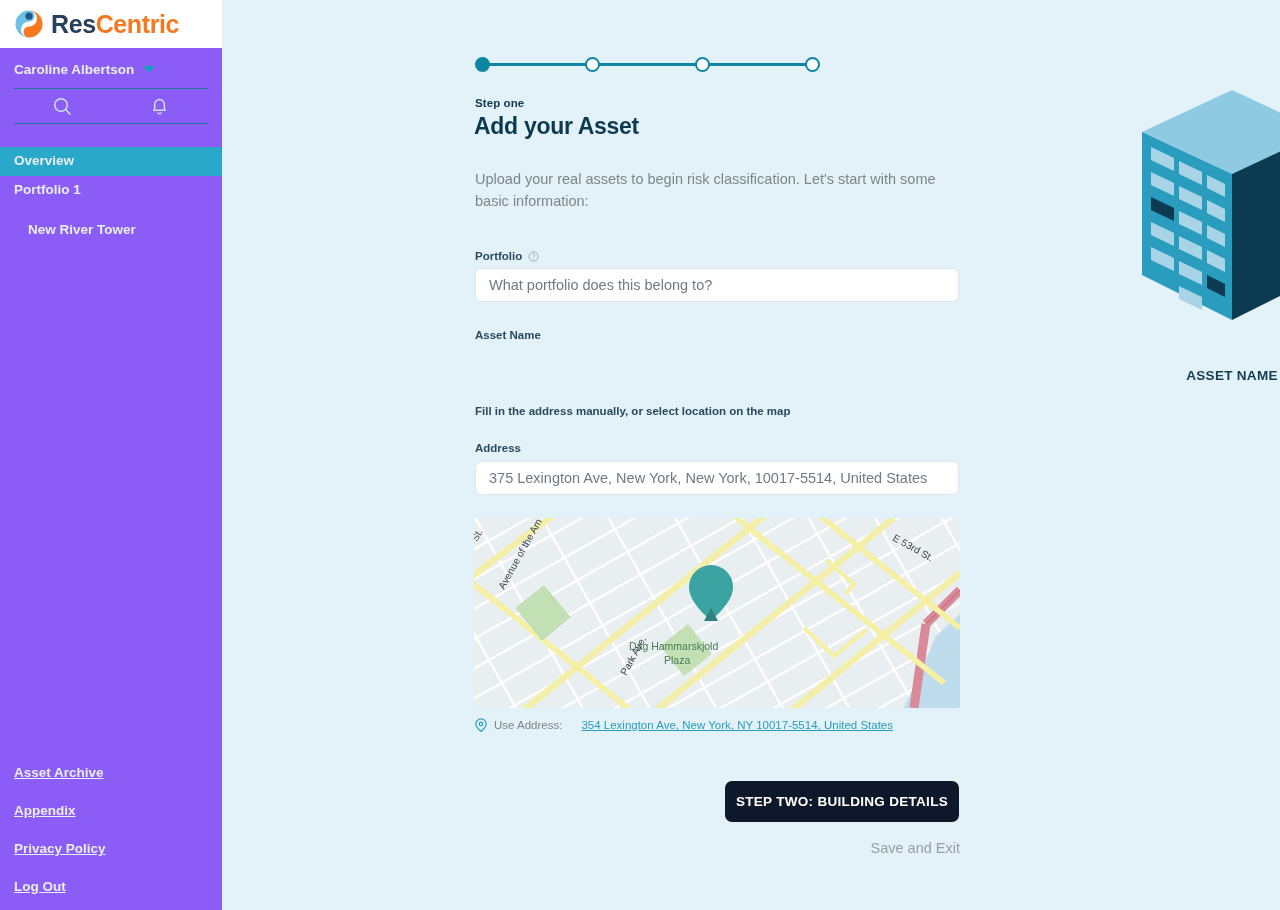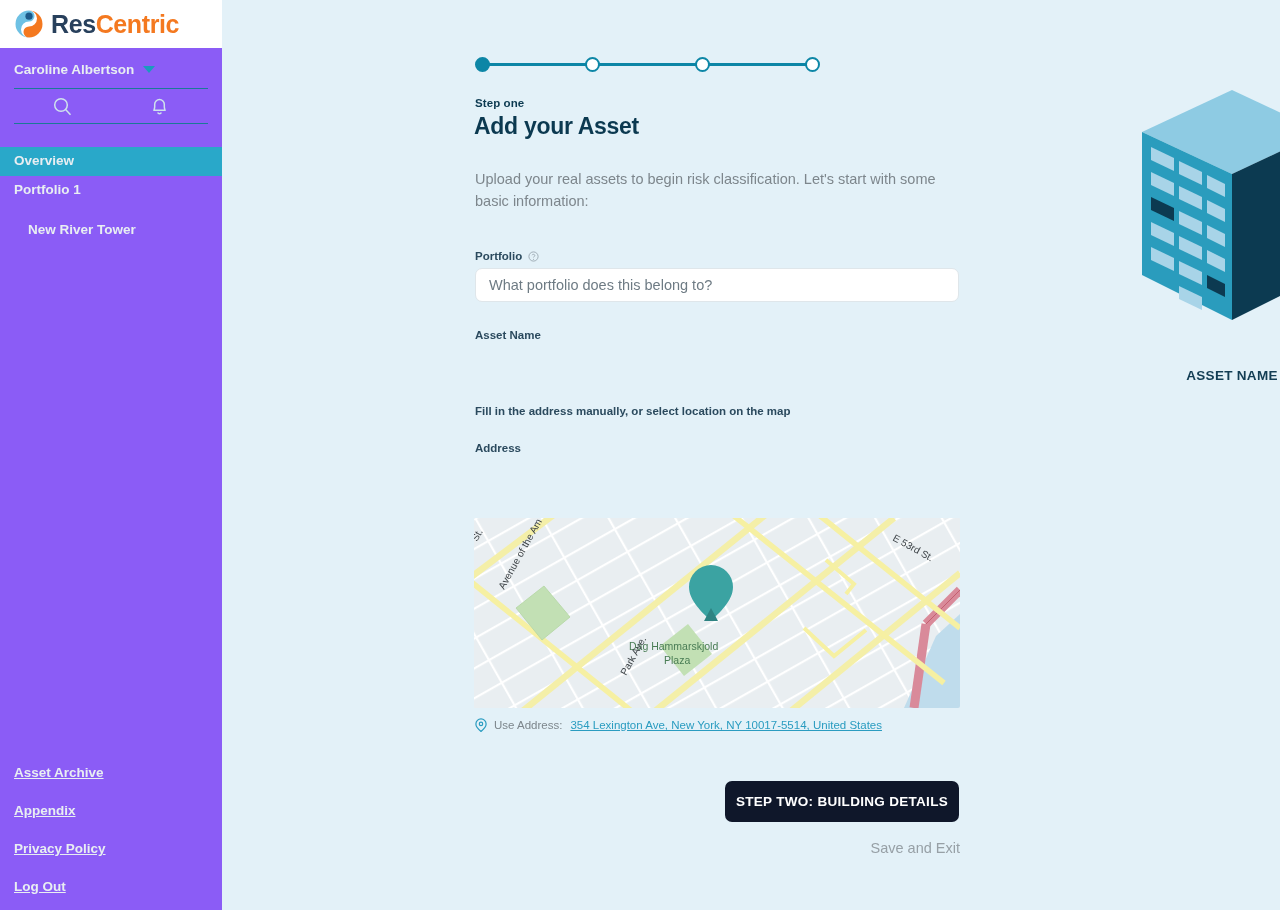--- a/index.html
+++ b/index.html
@@ -121,21 +121,21 @@
   }
   .map svg { display: block; }
 
   .use-address {
     position: absolute; left: 253px; top: 718px;
     display: flex; align-items: center;
     font-size: 11.5px; color: #7d868c;
   }
   .use-address .pin-ic { margin-right: 7px; display: inline-flex; }
   .use-address .ua-link {
-    color: #2a9cc0; text-decoration: underline; margin-left: 8px;
+    color: #2a9cc0; text-decoration: underline; margin-left: 19px;
   }
 
   .cta {
     position: absolute; left: 503px; top: 781px;
     width: 234px; height: 41px;
     background: #0f172a; color: #ffffff;
     border: none; border-radius: 7px;
     font-family: "Liberation Sans", sans-serif;
     font-size: 13.5px; font-weight: 700; letter-spacing: 0.3px;
     cursor: pointer;
@@ -241,20 +241,21 @@
 
     <div class="field-label" style="left:253px; top:329px;">
       <span>Asset Name</span>
     </div>
 
     <div class="helper-line">Fill in the address manually, or select location on the map</div>
 
     <div class="field-label" style="left:253px; top:442px;">
       <span>Address</span>
     </div>
+    <input class="field-input" style="top: 461px;" placeholder="375 Lexington Ave, New York, New York, 10017-5514, United States">
 
     <div class="map">
       <svg width="486" height="190" viewBox="0 0 486 190">
         <defs>
           <clipPath id="mapclip">
               <rect x="0" y="0" width="486" height="190"></rect>
             </clipPath>
           <pattern id="blocks" width="58" height="26" patternUnits="userSpaceOnUse" patternTransform="rotate(-29.5 0 0)">
             <rect width="58" height="26" fill="#e9eef1"></rect>
             <rect x="0" y="0" width="58" height="2.2" fill="#ffffff"></rect>

